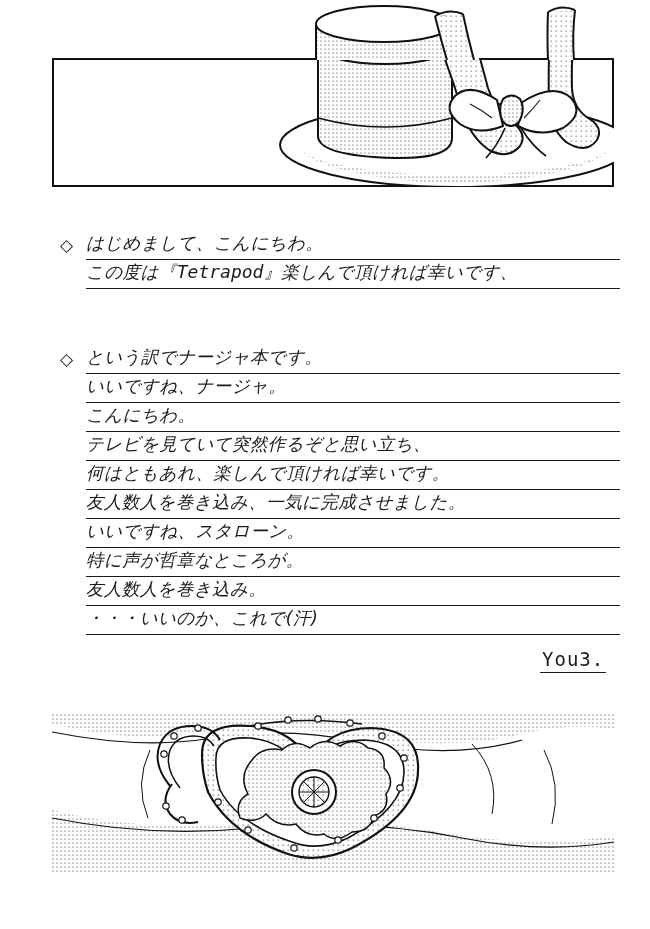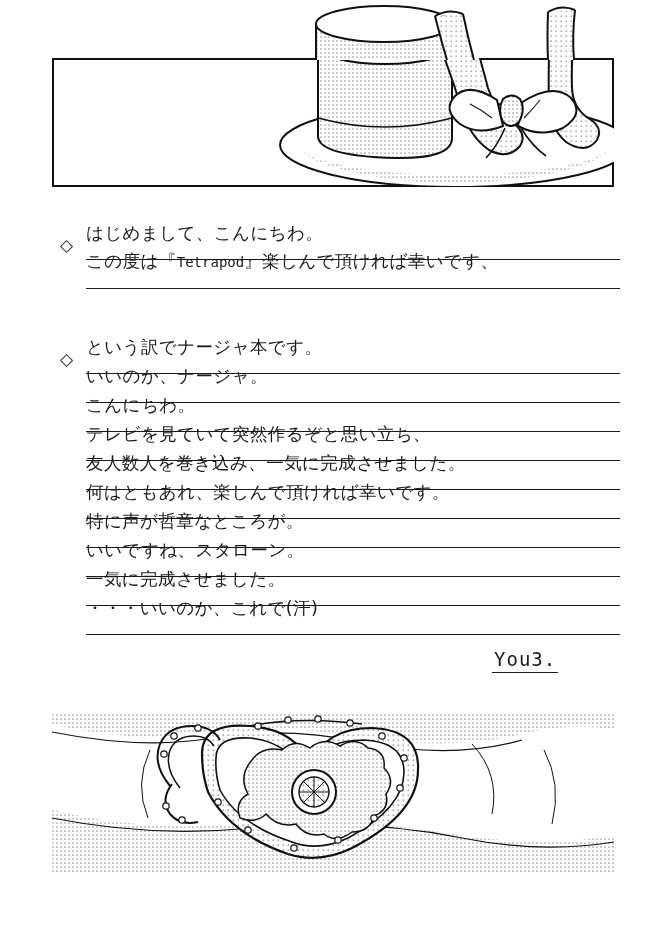--- a/index.html
+++ b/index.html
@@ -101,34 +101,35 @@
     width: 26px;
     flex: 0 0 26px;
     font-size: 17px;
     line-height: 29px;
     text-align: left;
   }
   .bullet.blank { color: transparent; }
   .line-text {
     flex: 1 1 auto;
     border-bottom: 1.4px solid #1a1a1a;
-    padding-bottom: 11px;
+    padding-bottom: 1px;
     display: inline-block;
+    font-style: italic;
   }
 
   .inline-latin {
     font-family: "DejaVu Sans Mono", "Liberation Mono", monospace;
-    font-size: 14px;
+    font-size: 18px;
     letter-spacing: 0px;
   }
 
   
   #signature {
     position: absolute;
-    left: 492px;
+    left: 540px;
     top: 648px;
     font-family: "DejaVu Sans Mono", "Liberation Mono", monospace;
     font-size: 19px;
     letter-spacing: 1px;
     border-bottom: 1.6px solid #1a1a1a;
     padding: 0 2px 2px 2px;
   }
 </style>
 </head>
 <body>
@@ -212,49 +213,49 @@
 </div>
 
 <div class="text-block" id="block-2">
 
   <div class="para-line">
     <span class="bullet">◇</span>
     <span class="line-text">という訳でナージャ本です。</span>
   </div>
   <div class="para-line">
     <span class="bullet blank">◇</span>
-    <span class="line-text">いいのか、ナージャ。</span>
+    <span class="line-text">いいですね、ナージャ。</span>
   </div>
   <div class="para-line">
     <span class="bullet blank">◇</span>
     <span class="line-text">こんにちわ。</span>
   </div>
   <div class="para-line">
     <span class="bullet blank">◇</span>
     <span class="line-text">テレビを見ていて突然作るぞと思い立ち、</span>
   </div>
   <div class="para-line">
     <span class="bullet blank">◇</span>
+    <span class="line-text">何はともあれ、楽しんで頂ければ幸いです。</span>
+  </div>
+  <div class="para-line">
+    <span class="bullet blank">◇</span>
     <span class="line-text">友人数人を巻き込み、一気に完成させました。</span>
   </div>
   <div class="para-line">
     <span class="bullet blank">◇</span>
-    <span class="line-text">何はともあれ、楽しんで頂ければ幸いです。</span>
+    <span class="line-text">いいですね、スタローン。</span>
   </div>
   <div class="para-line">
     <span class="bullet blank">◇</span>
     <span class="line-text">特に声が哲章なところが。</span>
   </div>
   <div class="para-line">
     <span class="bullet blank">◇</span>
-    <span class="line-text">いいですね、スタローン。</span>
-  </div>
-  <div class="para-line">
-    <span class="bullet blank">◇</span>
-    <span class="line-text">一気に完成させました。</span>
+    <span class="line-text">友人数人を巻き込み。</span>
   </div>
   <div class="para-line">
     <span class="bullet blank">◇</span>
     <span class="line-text">・・・いいのか、これで(汗)</span>
   </div>
 </div>
 
 <div id="signature">You3.</div>
 
 <div class="panel" id="bottom-panel">

